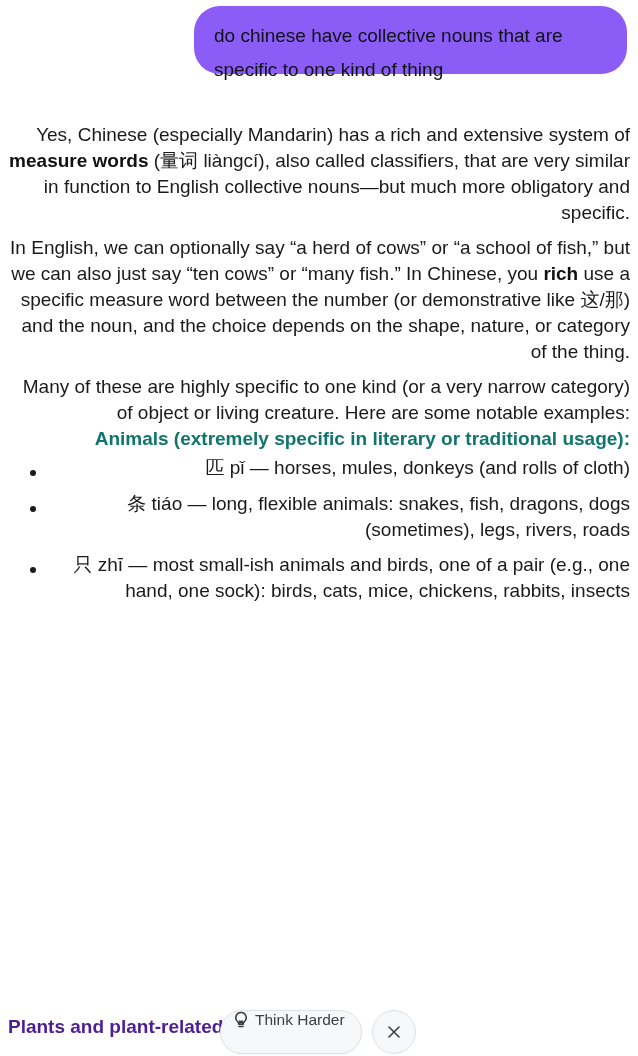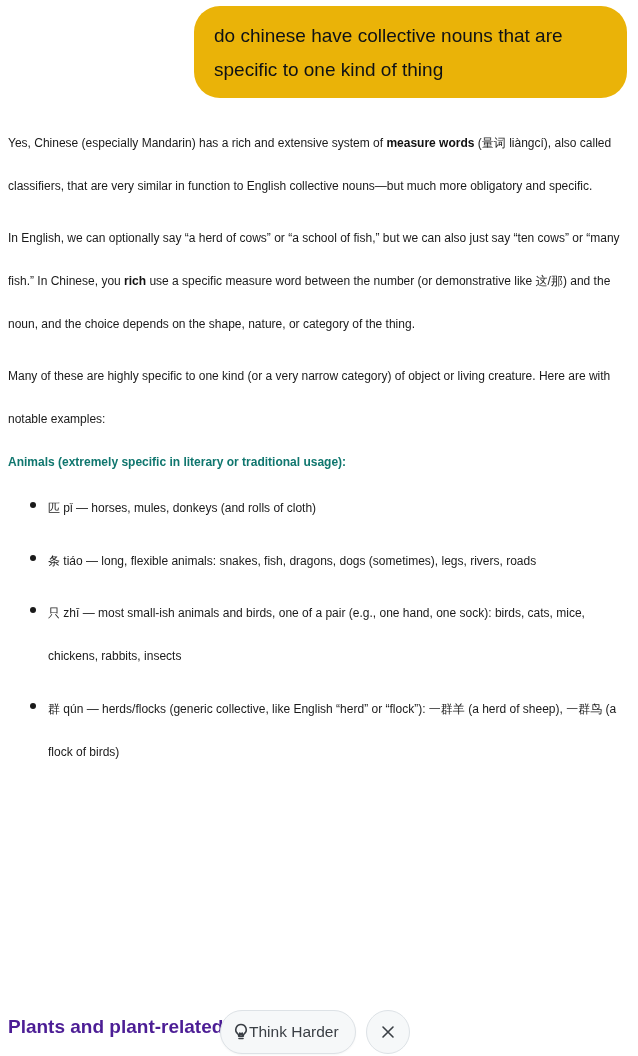--- a/index.html
+++ b/index.html
@@ -14,37 +14,38 @@
       position: relative;
       font-family: "Liberation Sans", "DejaVu Sans", sans-serif;
       color: #1a1a1a;
       font-size: 19px;
     }
     .user-bubble {
       position: absolute;
       left: 194px;
       top: 6px;
       width: 433px;
-      height: 92px;
+      height: 68px;
       box-sizing: border-box;
-      background: #eab308;
+      background: #8b5cf6;
       border-radius: 26px;
       padding: 13px 20px 0 20px;
       font-size: 19px;
       line-height: 34px;
       color: #0e1116;
     }
     .answer {
       position: absolute;
       left: 8px;
       top: 122px;
       width: 622px;
-      line-height: 43px;
-      font-size: 12px;
+      line-height: 26px;
+      font-size: 19px;
       color: #1a1a1a;
+      text-align: right;
     }
     .answer p {
       margin: 0 0 9px 0;
     }
     .answer b {
       font-weight: 700;
       color: #111;
     }
     .section-heading {
       font-weight: 700;
@@ -89,21 +90,22 @@
       gap: 10px;
     }
     .think-button {
       height: 44px;
       box-sizing: border-box;
       padding: 0 16px 0 12px;
       border: 1px solid #dde2e6;
       border-radius: 22px;
       background: #f6f8f9;
       display: flex;
-      align-items: center;
+      align-items: flex-start;
+      gap: 6px;
       font-size: 15.5px;
       color: #3a3f45;
       cursor: pointer;
       box-shadow: 0 1px 2px rgba(0,0,0,0.04);
     }
     .close-button {
       width: 44px;
       height: 44px;
       box-sizing: border-box;
       border: 1px solid #dde2e6;
@@ -119,28 +121,27 @@
 </head>
 <body>
 
 <div class="user-bubble">
   <span>do chinese have collective nouns that are specific to one kind of thing</span>
 </div>
 
 <div class="answer">
   <p><span>Yes, Chinese (especially Mandarin) has a rich and extensive system of </span><b>measure words</b><span> (量词 liàngcí), also called classifiers, that are very similar in function to English collective nouns—but much more obligatory and specific.</span></p>
   <p><span>In English, we can optionally say “a herd of cows” or “a school of fish,” but we can also just say “ten cows” or “many fish.” In Chinese, you </span><b>rich</b><span> use a specific measure word between the number (or demonstrative like 这/那) and the noun, and the choice depends on the shape, nature, or category of the thing.</span></p>
-  <p style="margin-bottom:0"><span>Many of these are highly specific to one kind (or a very narrow category) of object or living creature. Here are with notable examples:</span></p>
+  <p style="margin-bottom:0"><span>Many of these are highly specific to one kind (or a very narrow category) of object or living creature. Here are some notable examples:</span></p>
 
   <div class="section-heading">Animals (extremely specific in literary or traditional usage):</div>
   <ul class="bullets">
     <li>匹 pǐ — horses, mules, donkeys (and rolls of cloth)</li>
     <li>条 tiáo — long, flexible animals: snakes, fish, dragons, dogs (sometimes), legs, rivers, roads</li>
     <li>只 zhī — most small-ish animals and birds, one of a pair (e.g., one hand, one sock): birds, cats, mice, chickens, rabbits, insects</li>
-    <li>群 qún — herds/flocks (generic collective, like English “herd” or “flock”): 一群羊 (a herd of sheep), 一群鸟 (a flock of birds)</li>
   </ul>
 </div>
 
 <div class="heading-2">Plants and plant-related</div>
 
 <div class="floating-bar">
   <div class="think-button">
     <span class="icon">
       <svg width="16" height="18" viewBox="0 0 16 18" fill="none" stroke="#3a3f45" stroke-width="1.6" stroke-linecap="round" stroke-linejoin="round">
         <path d="M8 1.5a5.2 5.2 0 0 0-3.2 9.3c.6.5.9 1.1.9 1.8v.6h4.6v-.6c0-.7.3-1.3.9-1.8A5.2 5.2 0 0 0 8 1.5z"></path>

